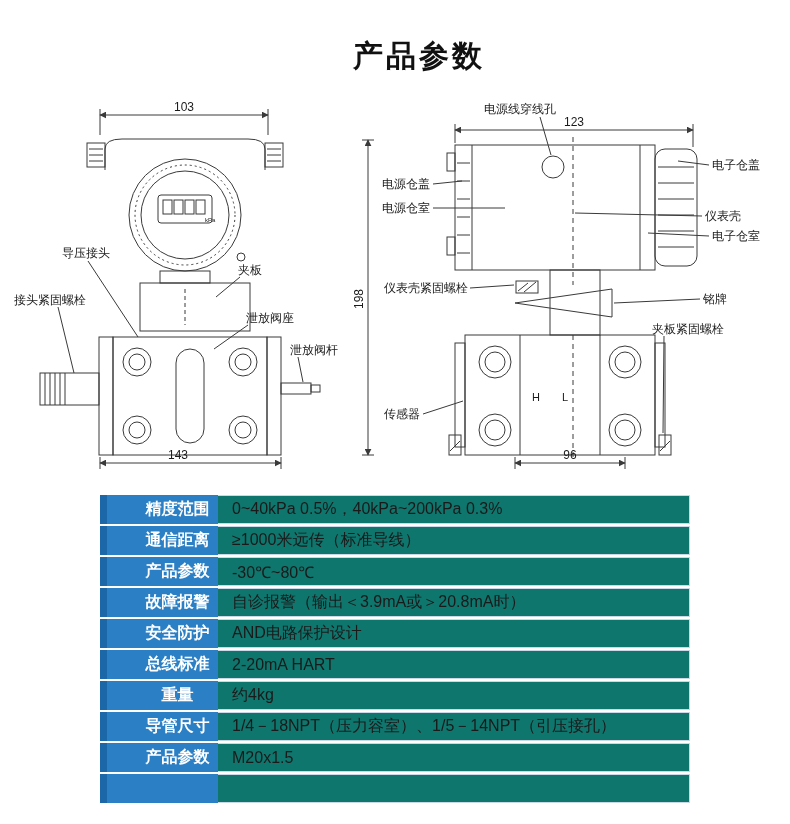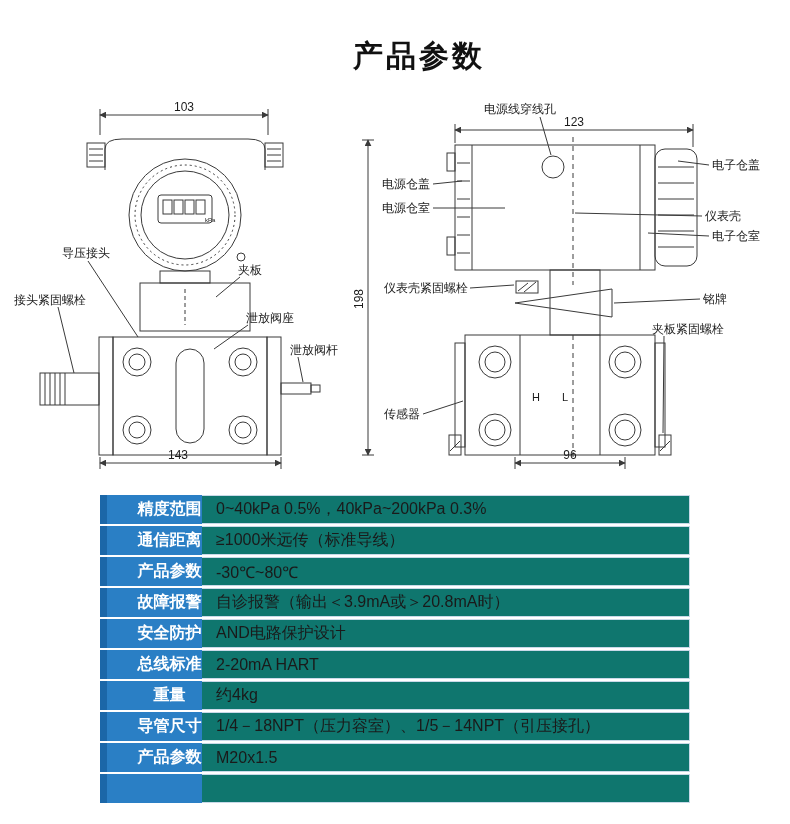--- a/index.html
+++ b/index.html
@@ -17,21 +17,21 @@
     color: #111;
     padding-top: 36px;
     height: 60px;
     margin-left: 48px;
   }
   svg.diagram { display: block; margin-top: 25px; }
   svg.diagram text { font-family: "Liberation Sans", sans-serif; }
   .spec-table { width: 590px; margin: 10px 0 0 100px; }
   .spec-row { display: flex; height: 29px; margin-bottom: 2px; }
   .spec-label {
-    width: 102px;
+    width: 118px;
     background: var(--blue, #2a7fc5);
     border-left: 7px solid var(--blue-dark, #1b67a8);
     color: #fff;
     font-weight: bold;
     font-size: 16px;
     display: flex; align-items: center; justify-content: center;
     flex-shrink: 0;
     padding-left: 30px;
   }
   .spec-value {

